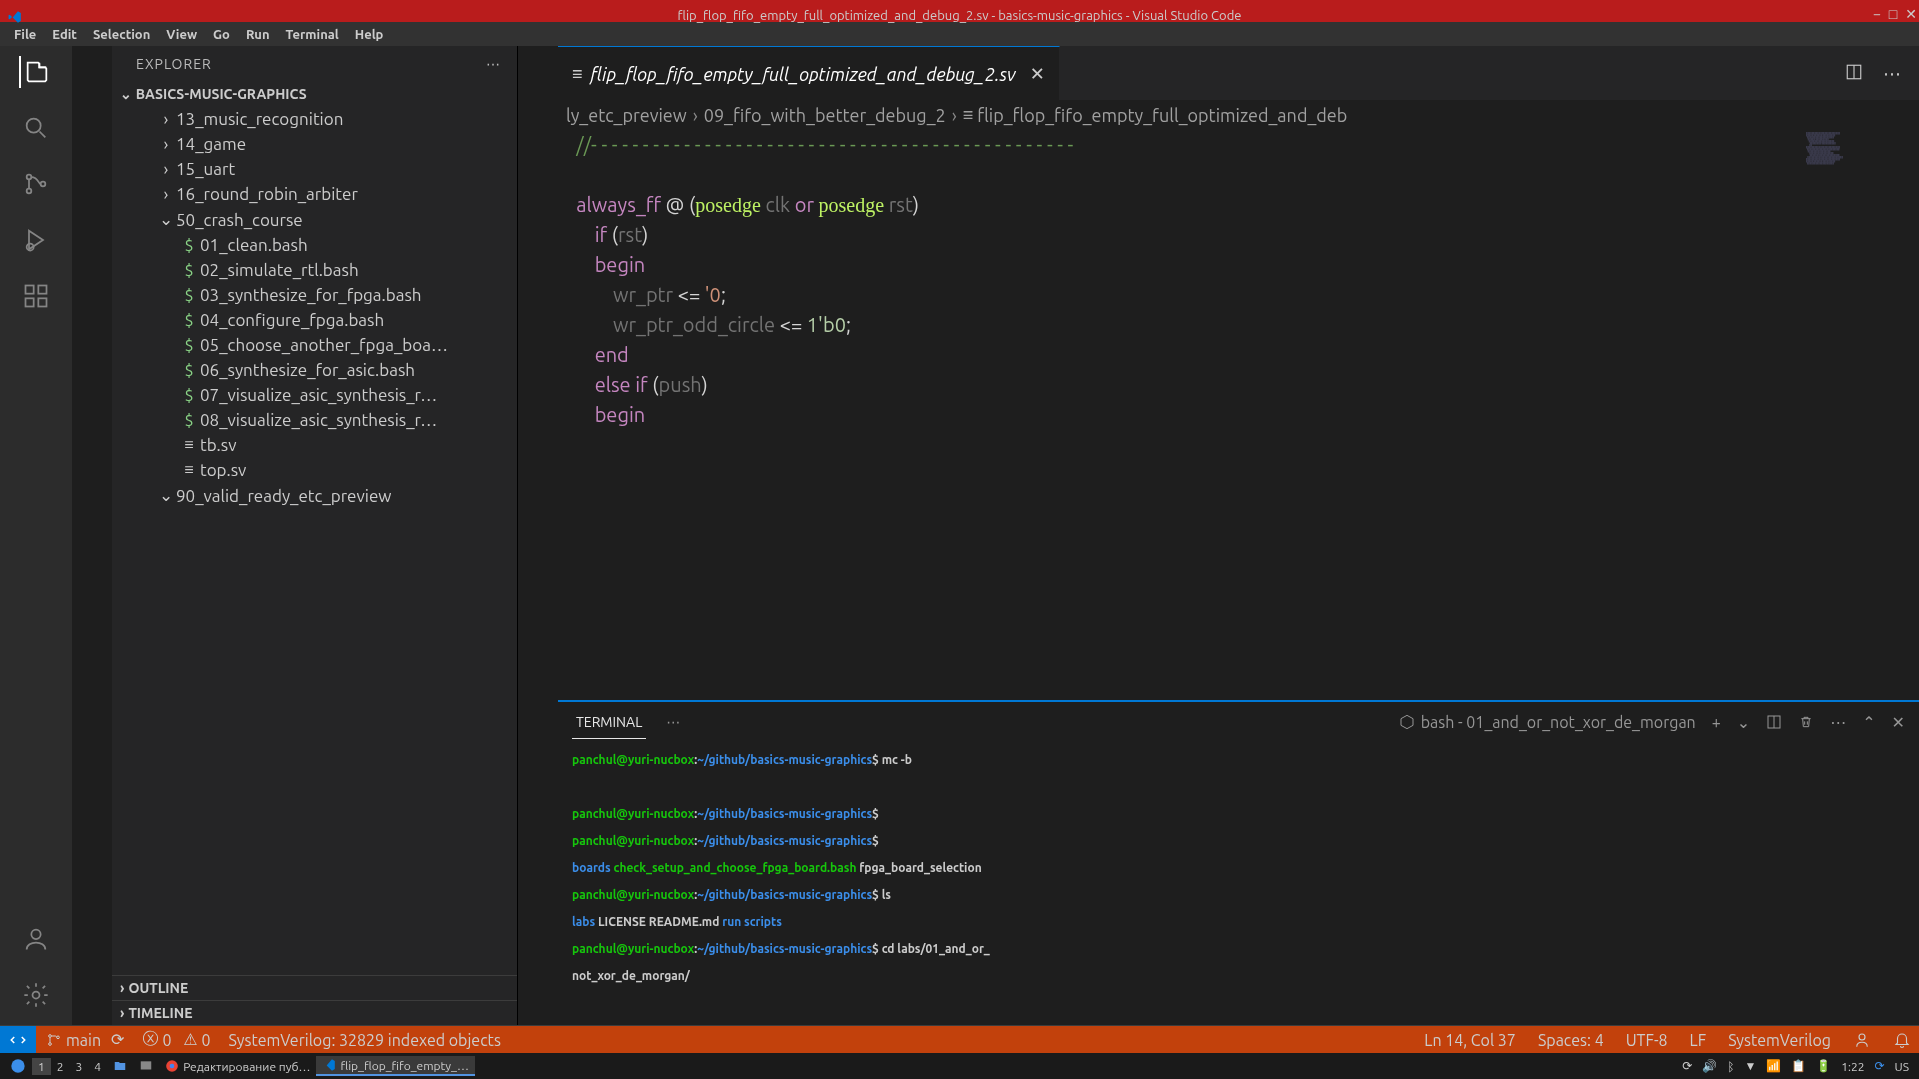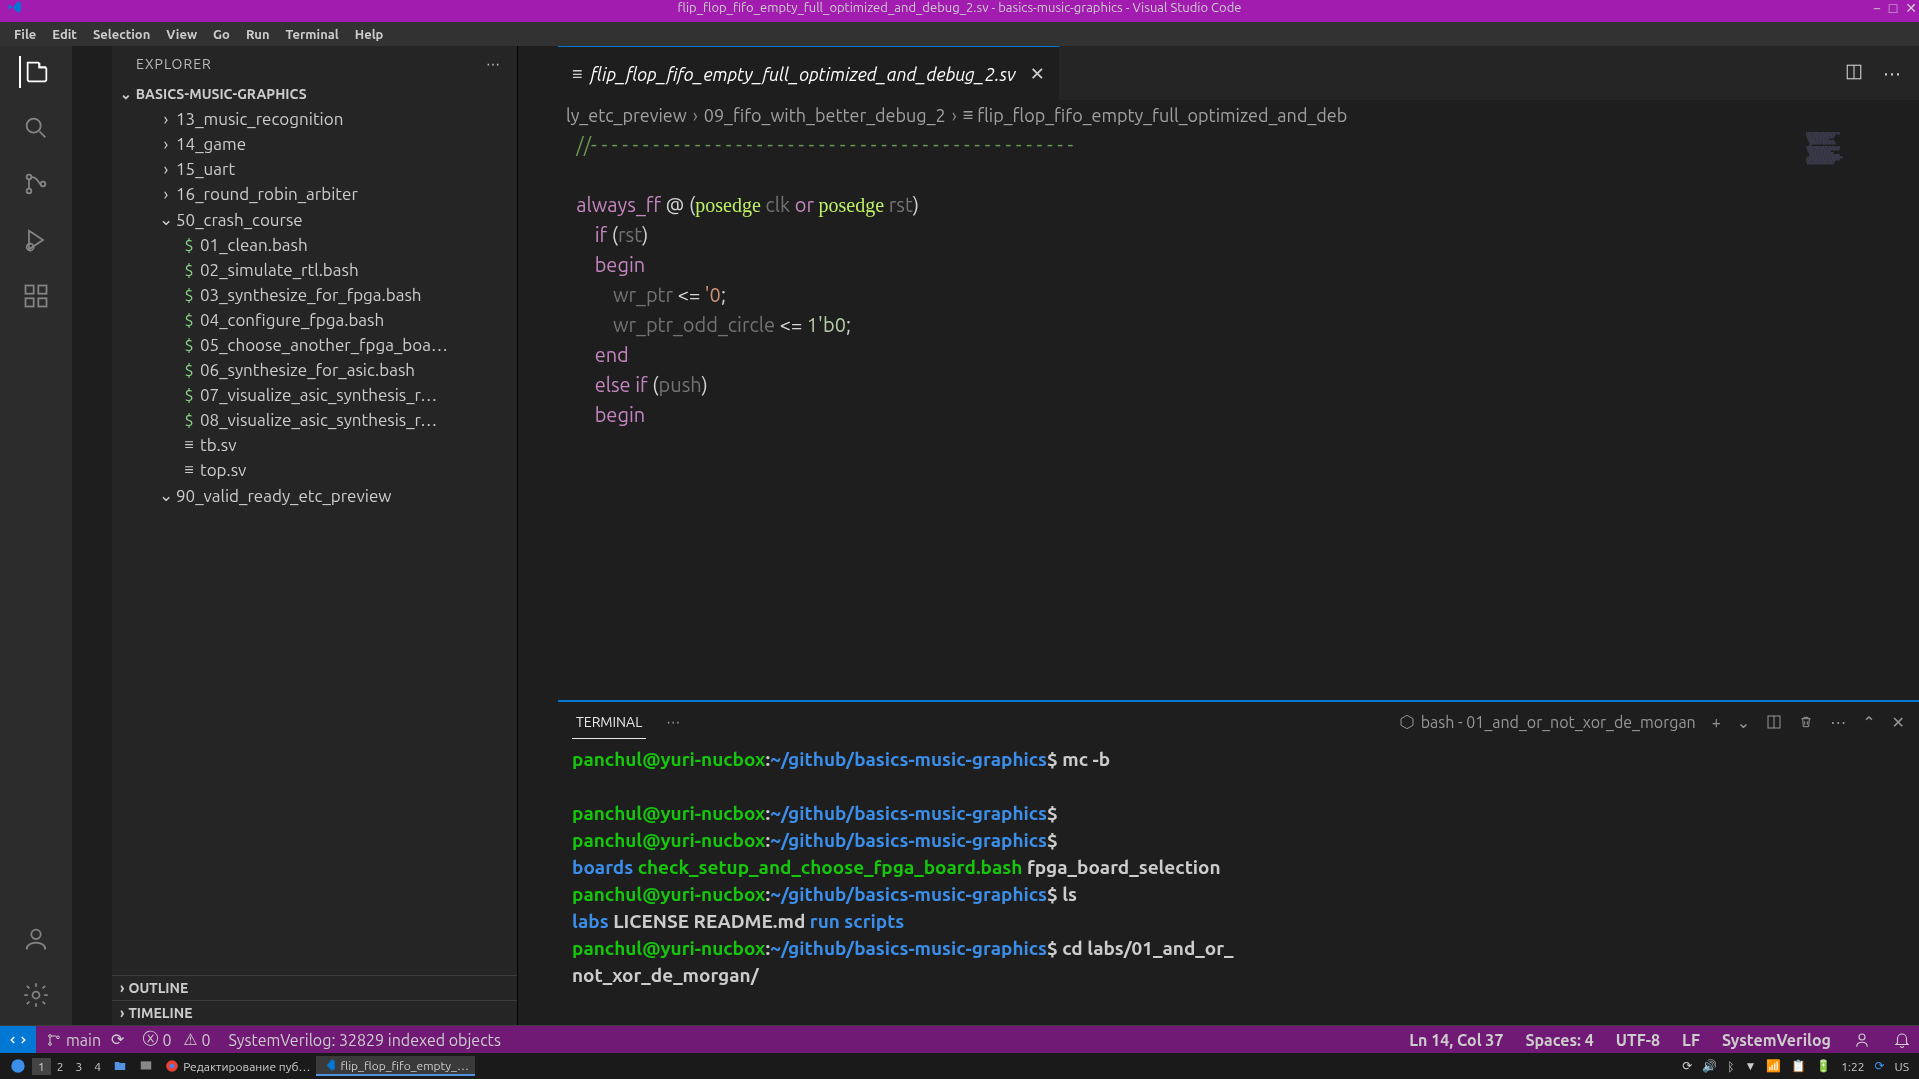--- a/index.html
+++ b/index.html
@@ -1,17 +1,17 @@
 <!DOCTYPE html>
 <html><head>
 <meta charset="utf-8">
 <style>
 * { margin: 0; padding: 0; box-sizing: border-box; font-family: 'Ubuntu', 'Segoe UI', sans-serif; }
 body { background: #1e1e1e; color: #cccccc; width: 1919px; height: 1079px; overflow: hidden; display: flex; flex-direction: column; }
-.window-titlebar { background: #a21caf; height: 22px; display: flex; align-items: flex-start; justify-content: center; position: relative; font-size: 13px; color: #cccccc; }
+.window-titlebar { background: #b91c1c; height: 22px; display: flex; align-items: flex-end; justify-content: center; position: relative; font-size: 13px; color: #cccccc; }
 .window-titlebar .logo { position: absolute; left: 8px; width: 12px; height: 12px; }
 .window-controls { position: absolute; right: 2px; display: flex; gap: 8px; font-size: 14px; }
 .menubar { background: #323232; height: 24px; display: flex; align-items: center; padding: 0 6px; font-size: 13px; color: #cccccc; }
 .menubar span { padding: 2px 8px; cursor: pointer; font-weight: bold; }
 .main-layout { flex: 1; display: flex; overflow: hidden; gap: 40px; }
 .activity-bar { width: 72px; background: #2c2c2c; display: flex; flex-direction: column; align-items: center; padding-top: 10px; gap: 24px; }
 .activity-bar .icon { width: 32px; height: 32px; display: flex; align-items: center; justify-content: center; color: #858585; }
 .activity-bar .icon.active { color: #ffffff; border-left: 2px solid #fff; margin-left: -2px; padding-left: 2px; }
 .activity-bar .spacer { flex: 1; }
 .sidebar { width: 406px; background: #252526; display: flex; flex-direction: column; border-right: 1px solid #000; }
@@ -42,28 +42,28 @@
 .kw-orange { color: #ce9178; }
 .kw-green { color: #6a9955; }
 .kw-num { color: #b5cea8; }
 .kw-white { color: #d4d4d4; }
 .kw-var { color: #737373; }
 .panel { height: 325px; border-top: 2px solid #0078d4; background: #1e1e1e; display: flex; flex-direction: column; }
 .panel-tabs { display: flex; align-items: center; padding: 0 14px; height: 40px; font-size: 14px; color: #969696; }
 .panel-tabs .ptab { padding: 8px 4px; margin-right: 20px; }
 .panel-tabs .ptab.active { color: #e7e7e7; border-bottom: 1px solid #e7e7e7; }
 .panel-tabs .pactions { margin-left: auto; display: flex; align-items: center; gap: 16px; font-size: 16px; }
-.terminal-body { flex: 1; padding: 4px 14px; font-family: 'Consolas', monospace; font-size: 19px; font-weight: bold; line-height: 27px; overflow: hidden; }
+.terminal-body { flex: 1; padding: 4px 14px; font-family: 'Consolas', monospace; font-size: 12px; font-weight: bold; line-height: 27px; overflow: hidden; }
 .t-green { color: #16c60c; }
 .t-blue { color: #3b8eea; }
 .t-white { color: #cccccc; }
-.statusbar { height: 28px; background: #701a75; border-top: 1px solid #3c3c3c; display: flex; align-items: center; font-size: 16px; color: #cccccc; padding: 0 8px; }
+.statusbar { height: 28px; background: #c2410c; border-top: 1px solid #3c3c3c; display: flex; align-items: center; font-size: 16px; color: #cccccc; padding: 0 8px; }
 .statusbar .remote { background: #0078d4; height: 28px; width: 36px; display: flex; align-items: center; justify-content: center; margin-left: -8px; margin-right: 10px; color: #fff; }
 .statusbar .item { margin-right: 18px; display: flex; align-items: center; gap: 4px; }
-.statusbar .right { margin-left: auto; display: flex; gap: 22px; font-weight: bold; }
+.statusbar .right { margin-left: auto; display: flex; gap: 22px; }
 .taskbar { height: 26px; background: #1a1a1a; display: flex; align-items: center; font-size: 12px; color: #ccc; padding: 0 4px; }
 .taskbar .tb-item { padding: 2px 6px; display: flex; align-items: center; gap: 4px; }
 .taskbar .tb-active { background: #3a3a3a; border-bottom: 2px solid #5294e2; }
 .taskbar .tb-right { margin-left: auto; display: flex; align-items: center; gap: 10px; padding-right: 6px; }
 svg { display: block; }
 .vscode-blue { color: #3b8eea; }
 </style>
 </head>
 <body>
 

